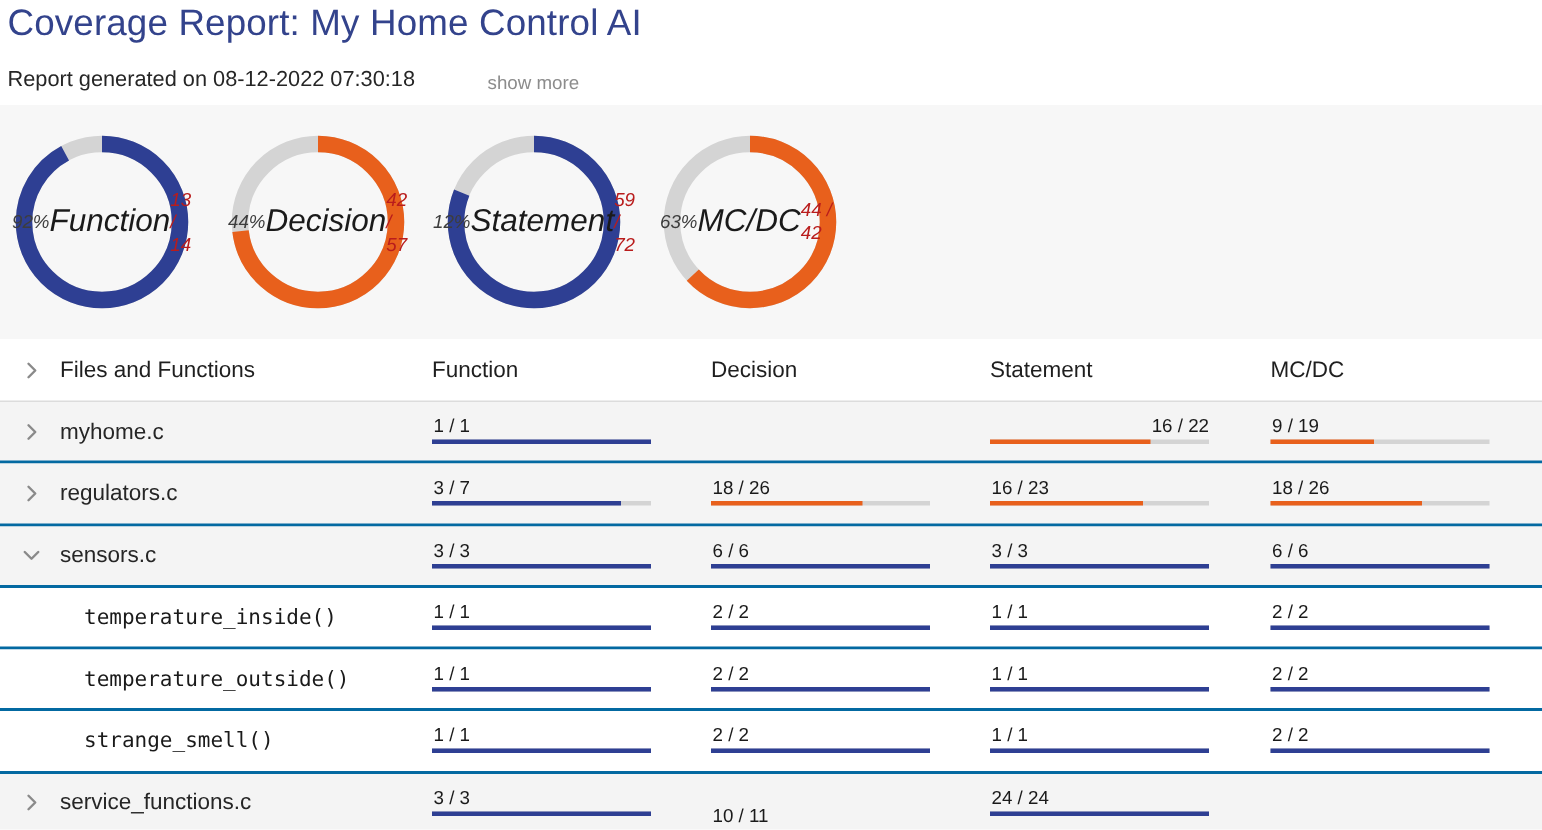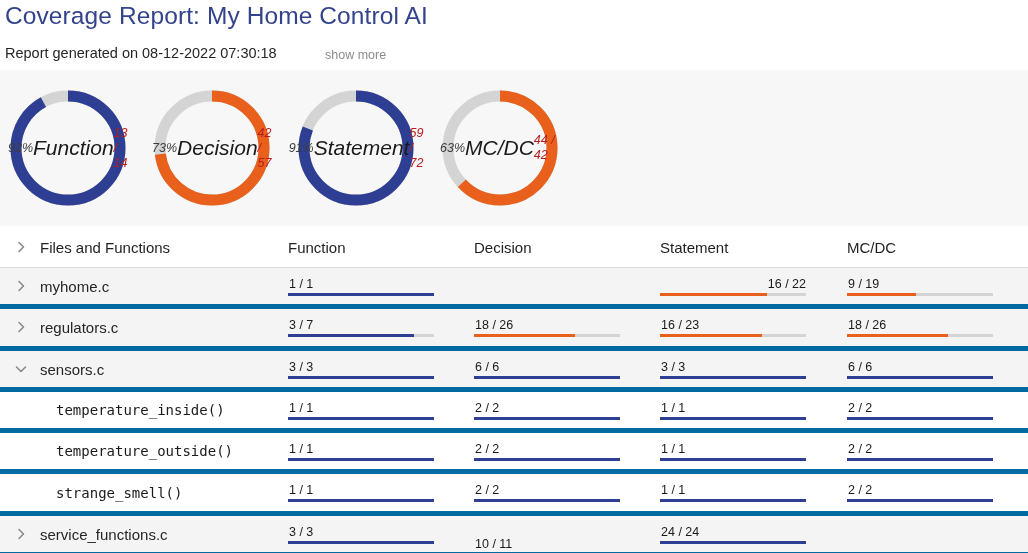--- a/index.html
+++ b/index.html
@@ -99,21 +99,21 @@
   
   #coverage-table {
     position: absolute;
     left: 0; top: 226px;
     width: 1028px;
     background: #ffffff;
   }
   .trow {
     position: relative;
     height: 41.3px;
-    border-bottom: 5px solid #0369a1;
+    border-bottom: 2px solid #0369a1;
     box-sizing: border-box;
   }
   #thead-row {
     height: 42px;
     background: #ffffff;
     border-bottom: 1px solid #dcdcdc;
   }
   .trow.shade { background: #f4f4f4; }
   .trow.plain { background: #ffffff; }
 
@@ -199,32 +199,32 @@
         <div class="donut-name">Function</div>
         <div class="donut-frac">13 / 14</div>
       </div>
     </div>
     <div class="donut" style="left: 152px;">
       <svg viewBox="0 0 120 120">
         <circle cx="60" cy="60" r="52" fill="none" stroke="#d4d4d4" stroke-width="11"></circle>
         <circle cx="60" cy="60" r="52" fill="none" stroke="#e8601c" stroke-width="11" stroke-dasharray="238.50971426053712 326.7256359733385"></circle>
       </svg>
       <div class="donut-label">
-        <div class="donut-pct">73%</div>
+        <div class="donut-pct">44%</div>
         <div class="donut-name">Decision</div>
         <div class="donut-frac">42 / 57</div>
       </div>
     </div>
     <div class="donut" style="left: 296px;">
       <svg viewBox="0 0 120 120">
         <circle cx="60" cy="60" r="52" fill="none" stroke="#d4d4d4" stroke-width="11"></circle>
         <circle cx="60" cy="60" r="52" fill="none" stroke="#2e3f93" stroke-width="11" stroke-dasharray="264.6477651384042 326.7256359733385"></circle>
       </svg>
       <div class="donut-label">
-        <div class="donut-pct">91%</div>
+        <div class="donut-pct">12%</div>
         <div class="donut-name">Statement</div>
         <div class="donut-frac">59 / 72</div>
       </div>
     </div>
     <div class="donut" style="left: 440px;">
       <svg viewBox="0 0 120 120">
         <circle cx="60" cy="60" r="52" fill="none" stroke="#d4d4d4" stroke-width="11"></circle>
         <circle cx="60" cy="60" r="52" fill="none" stroke="#e8601c" stroke-width="11" stroke-dasharray="205.83715066320326 326.7256359733385"></circle>
       </svg>
       <div class="donut-label">

